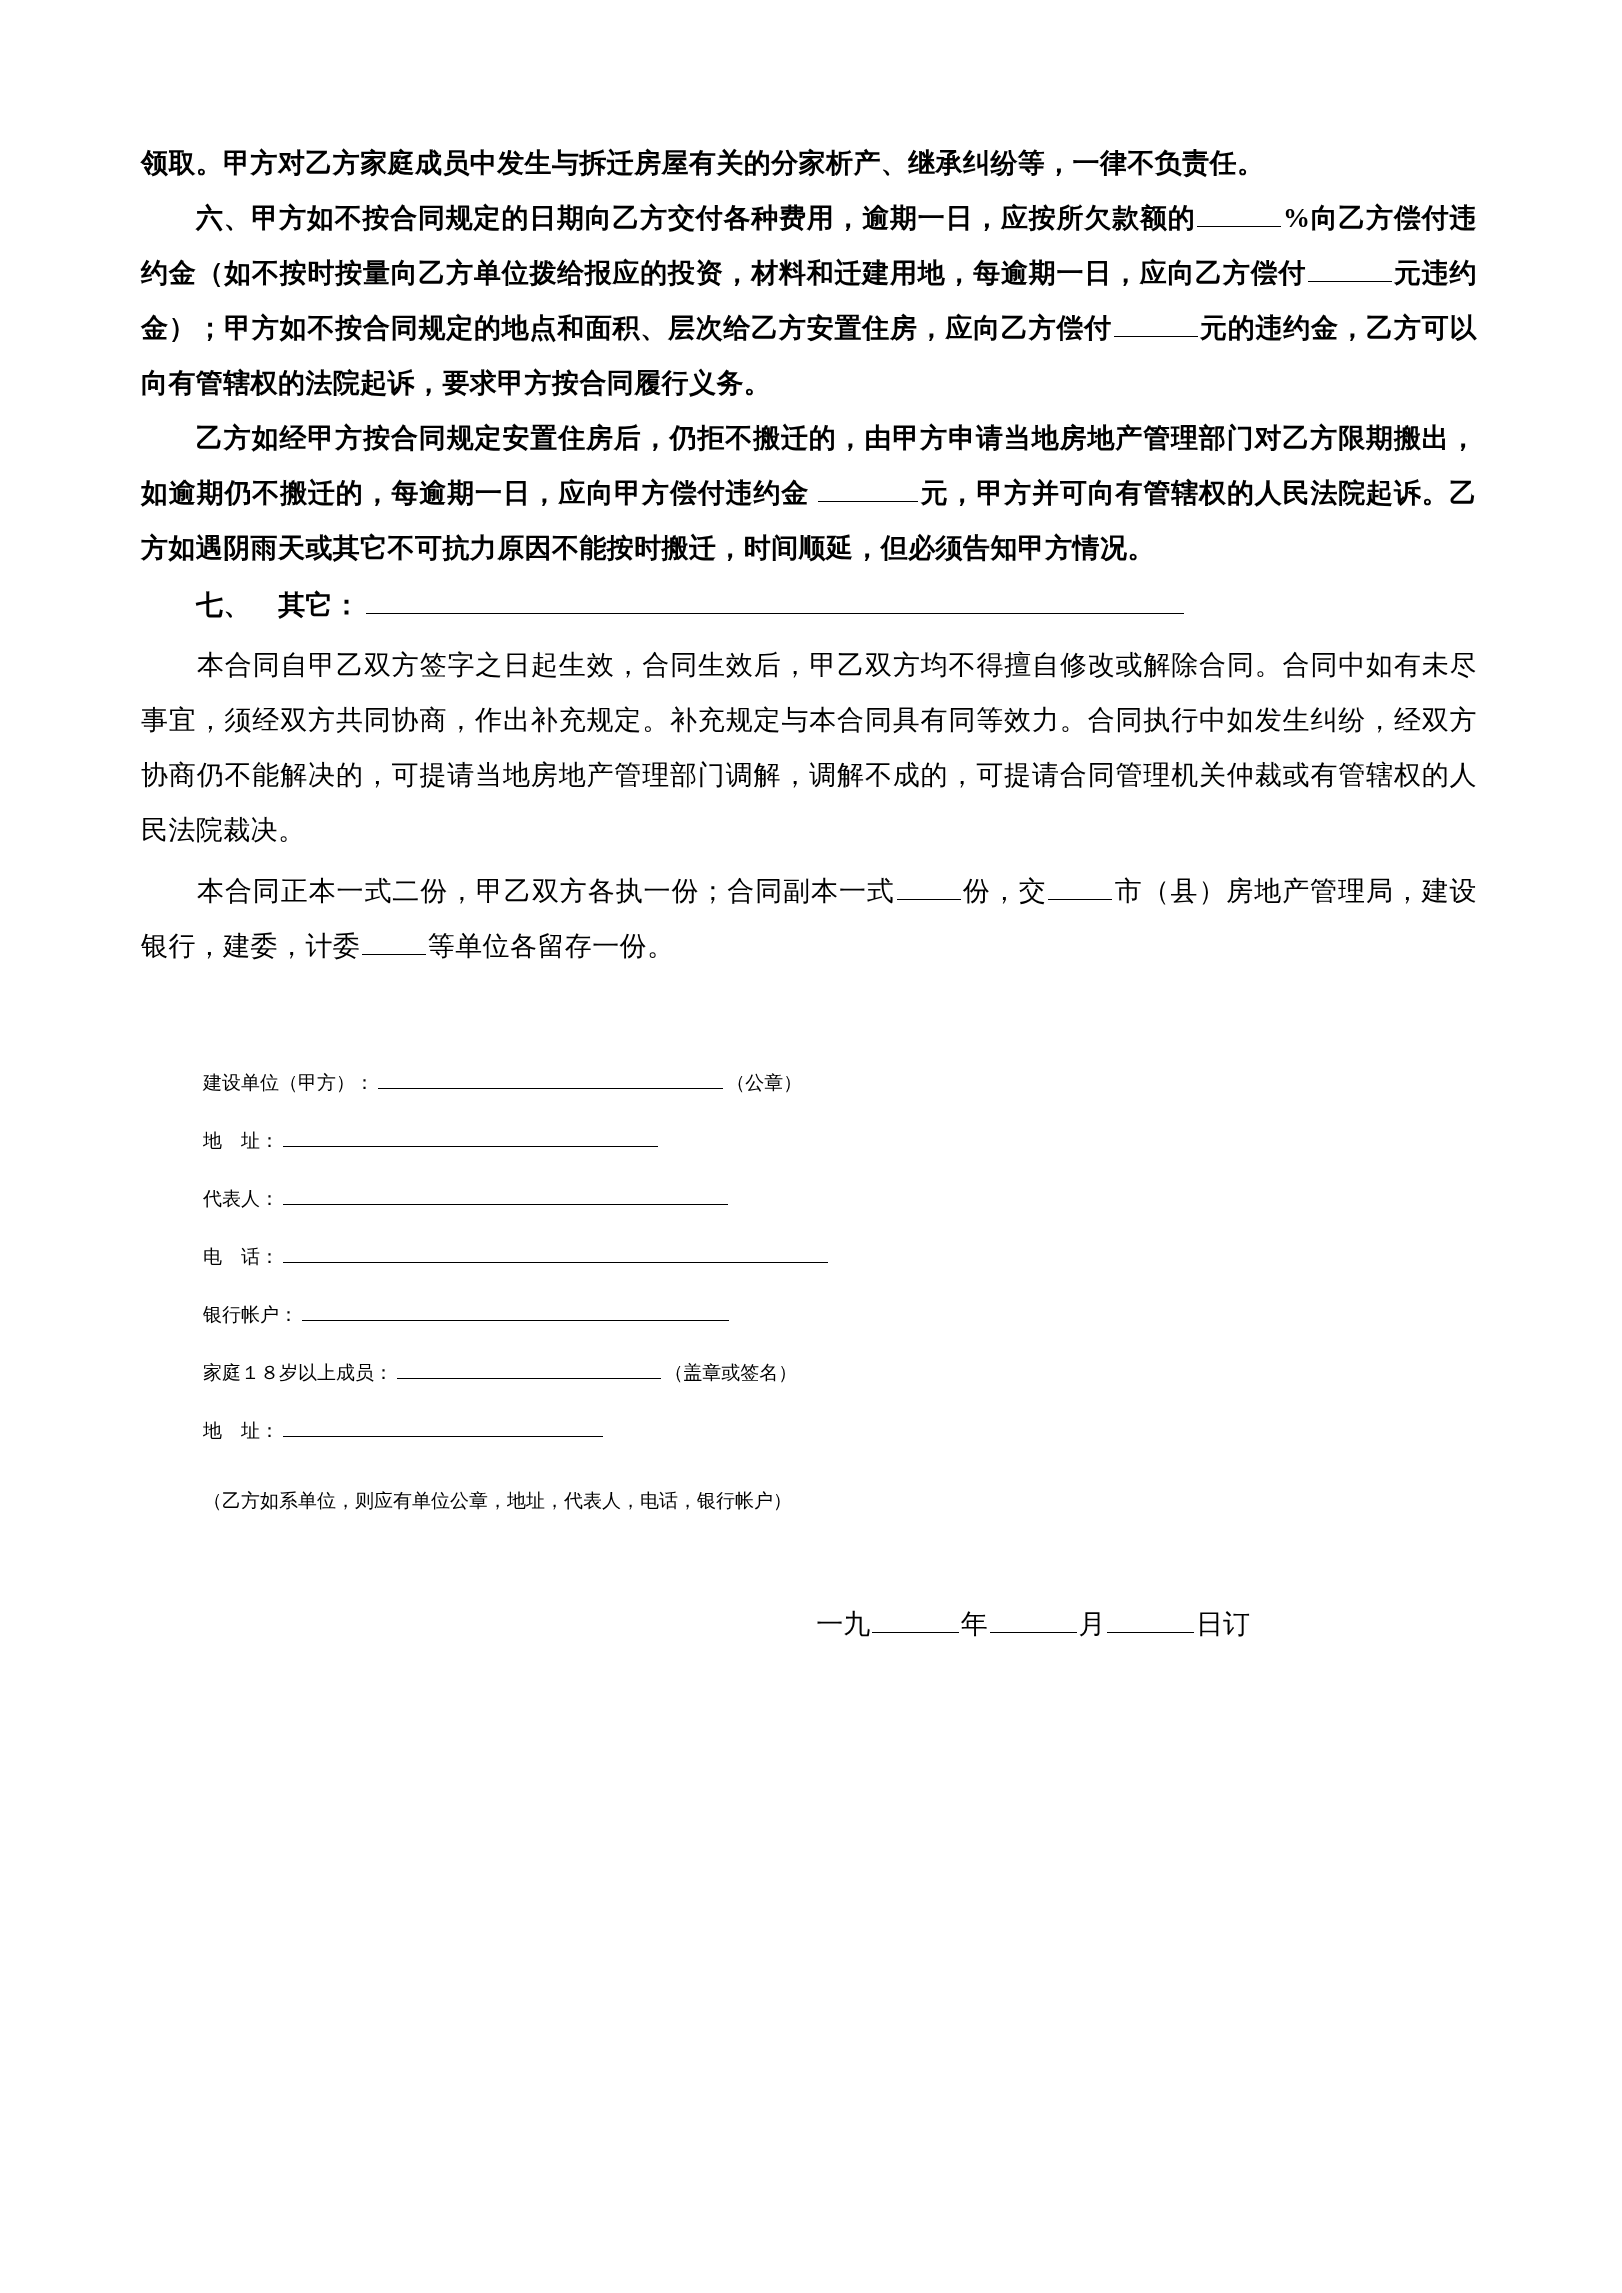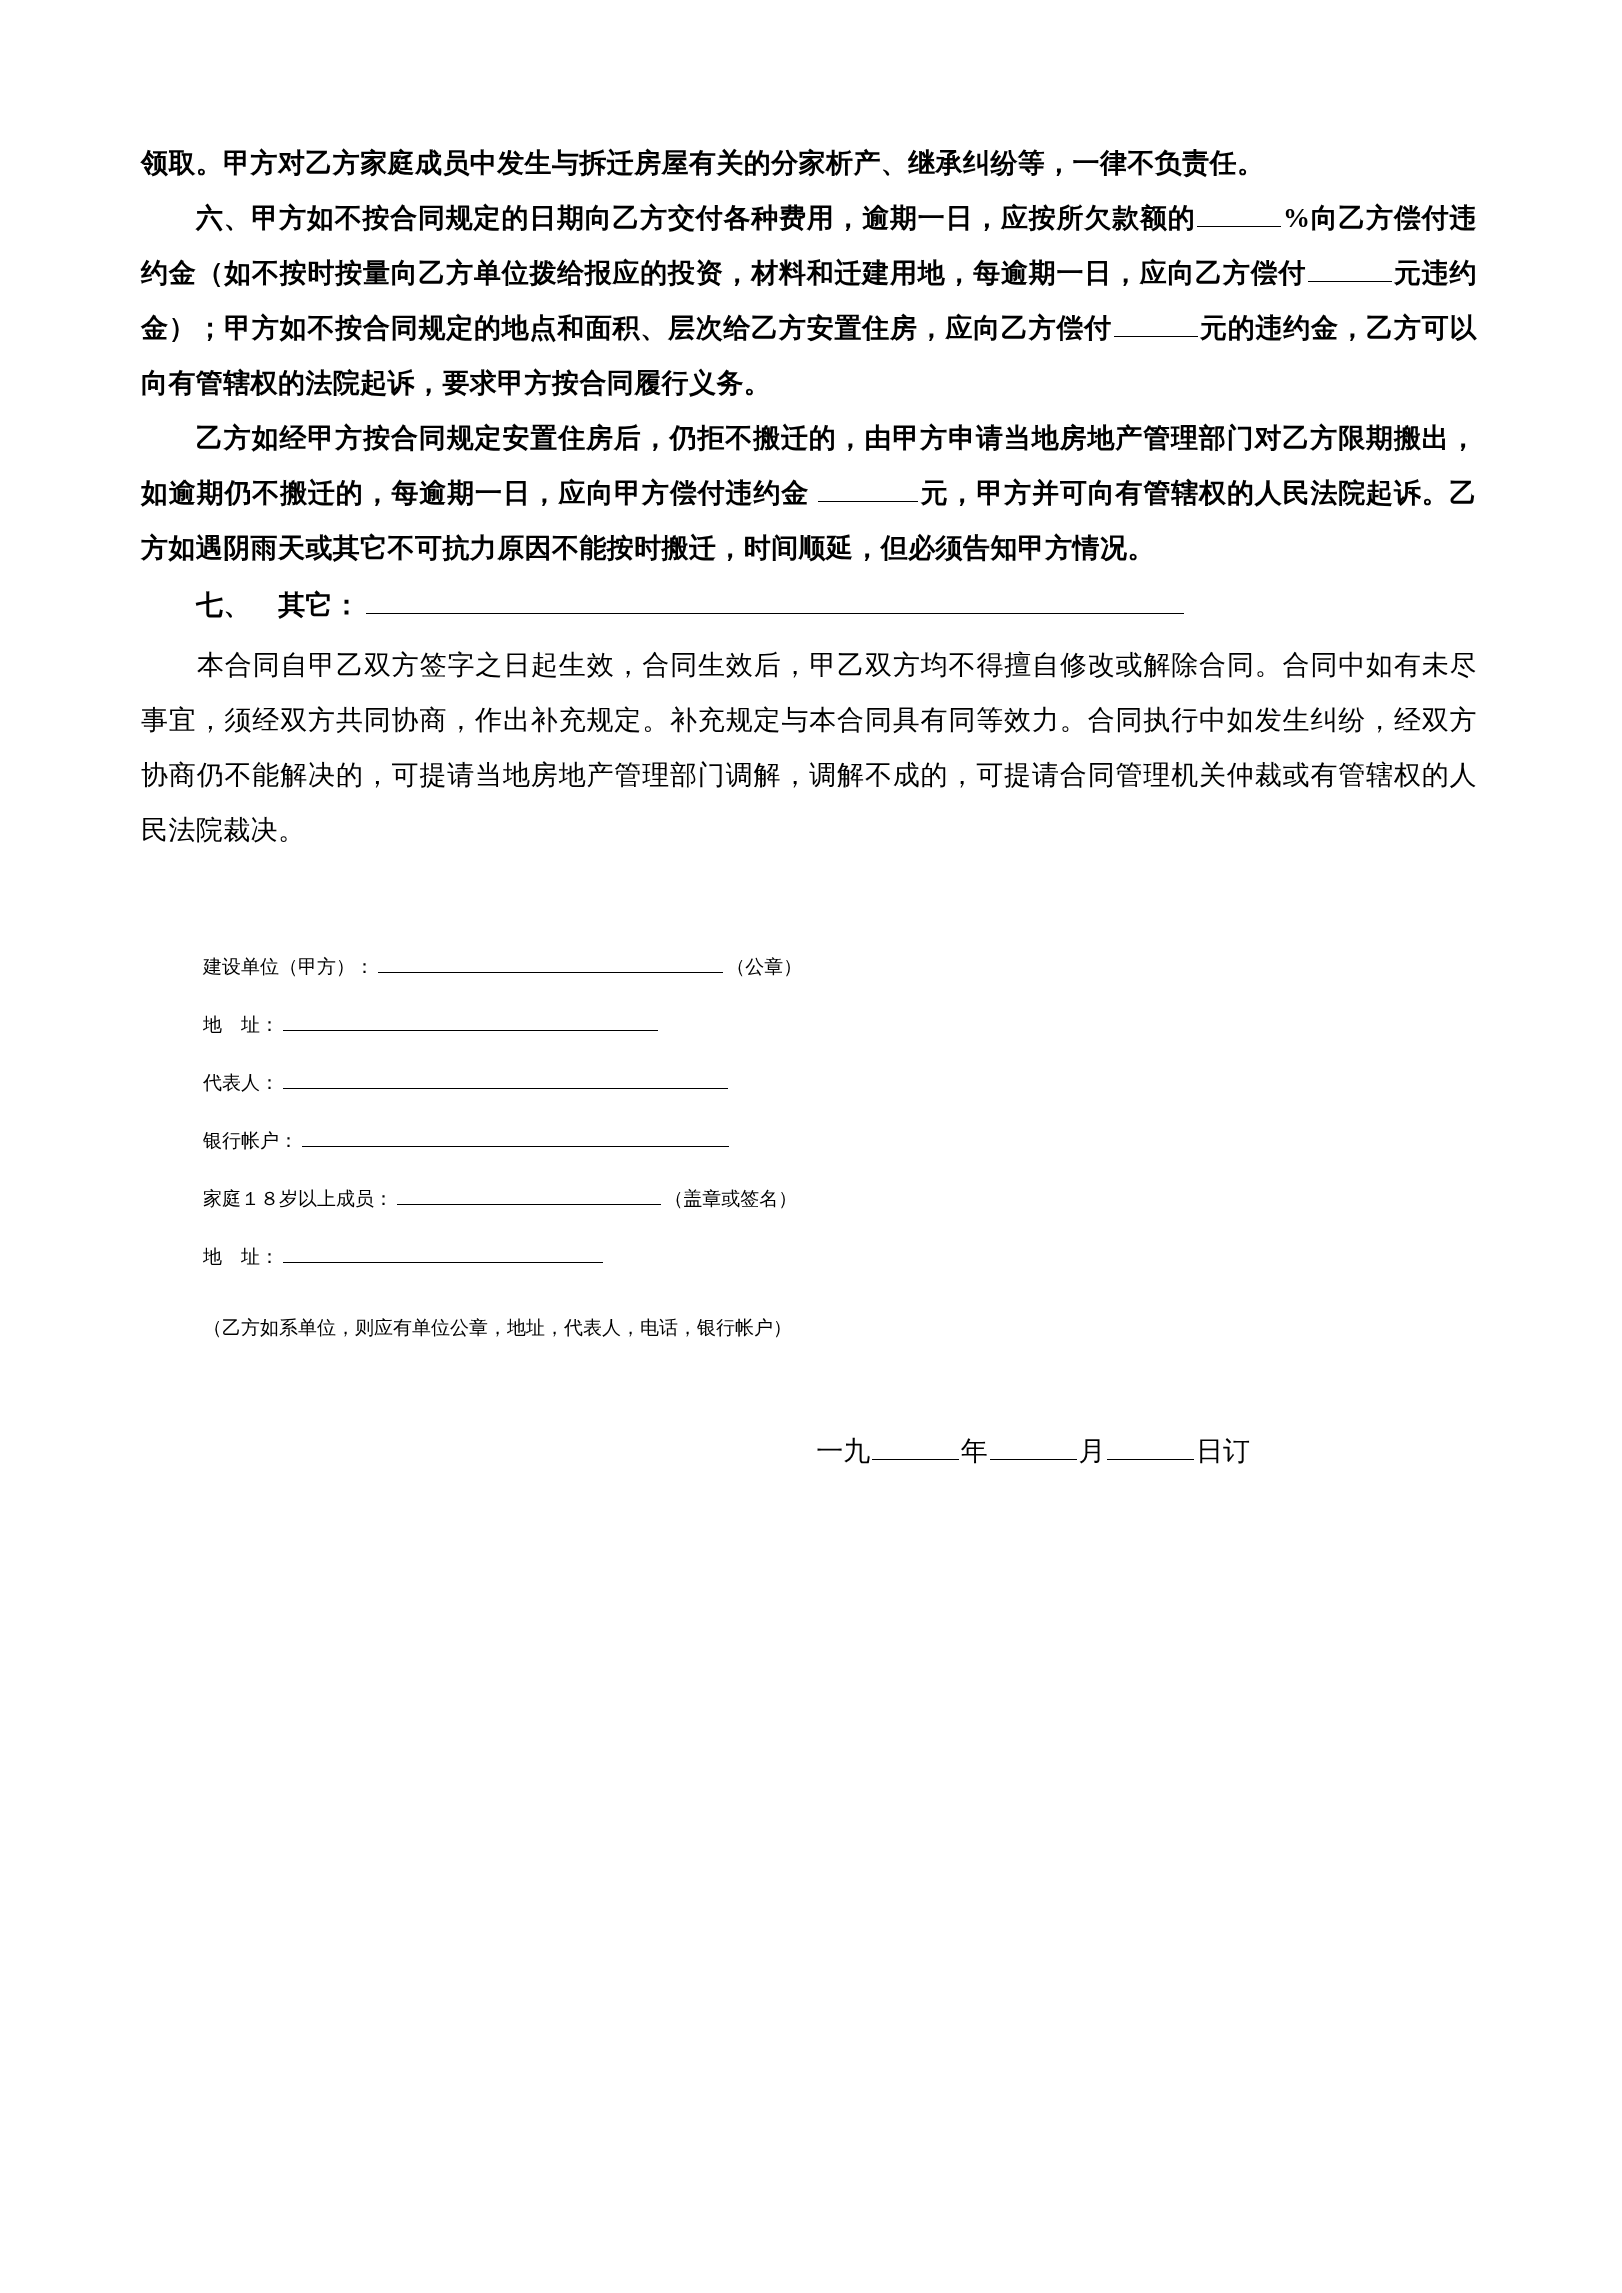--- a/index.html
+++ b/index.html
@@ -123,35 +123,41 @@
     </p>
 
     <p class="bold indent sec7">
       <span class="lead">七、　其它：</span><span class="long-rule"></span>
     </p>
 
     <p class="indent2" style="margin-top:5.5px;">
       <span>本合同自甲乙双方签字之日起生效，合同生效后，甲乙双方均不得擅自修改或解除合同。合同中如有未尽事宜，须经双方共同协商，作出补充规定。补充规定与本合同具有同等效力。合同执行中如发生纠纷，经双方协商仍不能解决的，可提请当地房地产管理部门调解，调解不成的，可提请合同管理机关仲裁或有管辖权的人民法院裁决。</span>
     </p>
 
+    <p class="indent2" style="margin-top:5.5px;">
+      <span>本合同正本一式二份，甲乙双方各执一份；合同副本一式</span><span class="blank b-sm"></span><span>份，交</span><span class="blank b-sm"></span><span>市（县）房地产管理局，建设银行，建委，计委</span><span class="blank b-sm"></span><span>等单位各留存一份。</span>
+    </p>
 
     <div class="sig-block">
 
       <div class="sig-row">
         <span class="sig-label">建设单位（甲方）：</span><span class="sig-rule" style="width:345px"></span><span>（公章）</span>
       </div>
 
       <div class="sig-row">
         <span class="sig-label">地　址：</span><span class="sig-rule" style="width:375px"></span><span></span>
       </div>
 
       <div class="sig-row">
         <span class="sig-label">代表人：</span><span class="sig-rule" style="width:445px"></span><span></span>
       </div>
 
+      <div class="sig-row">
+        <span class="sig-label">电　话：</span><span class="sig-rule" style="width:545px"></span><span></span>
+      </div>
 
       <div class="sig-row">
         <span class="sig-label">银行帐户：</span><span class="sig-rule" style="width:427px"></span><span></span>
       </div>
 
 
       <div class="sig-row">
         <span class="sig-label">家庭１８岁以上成员：</span><span class="sig-rule" style="width:264px"></span><span>（盖章或签名）</span>
       </div>
 

